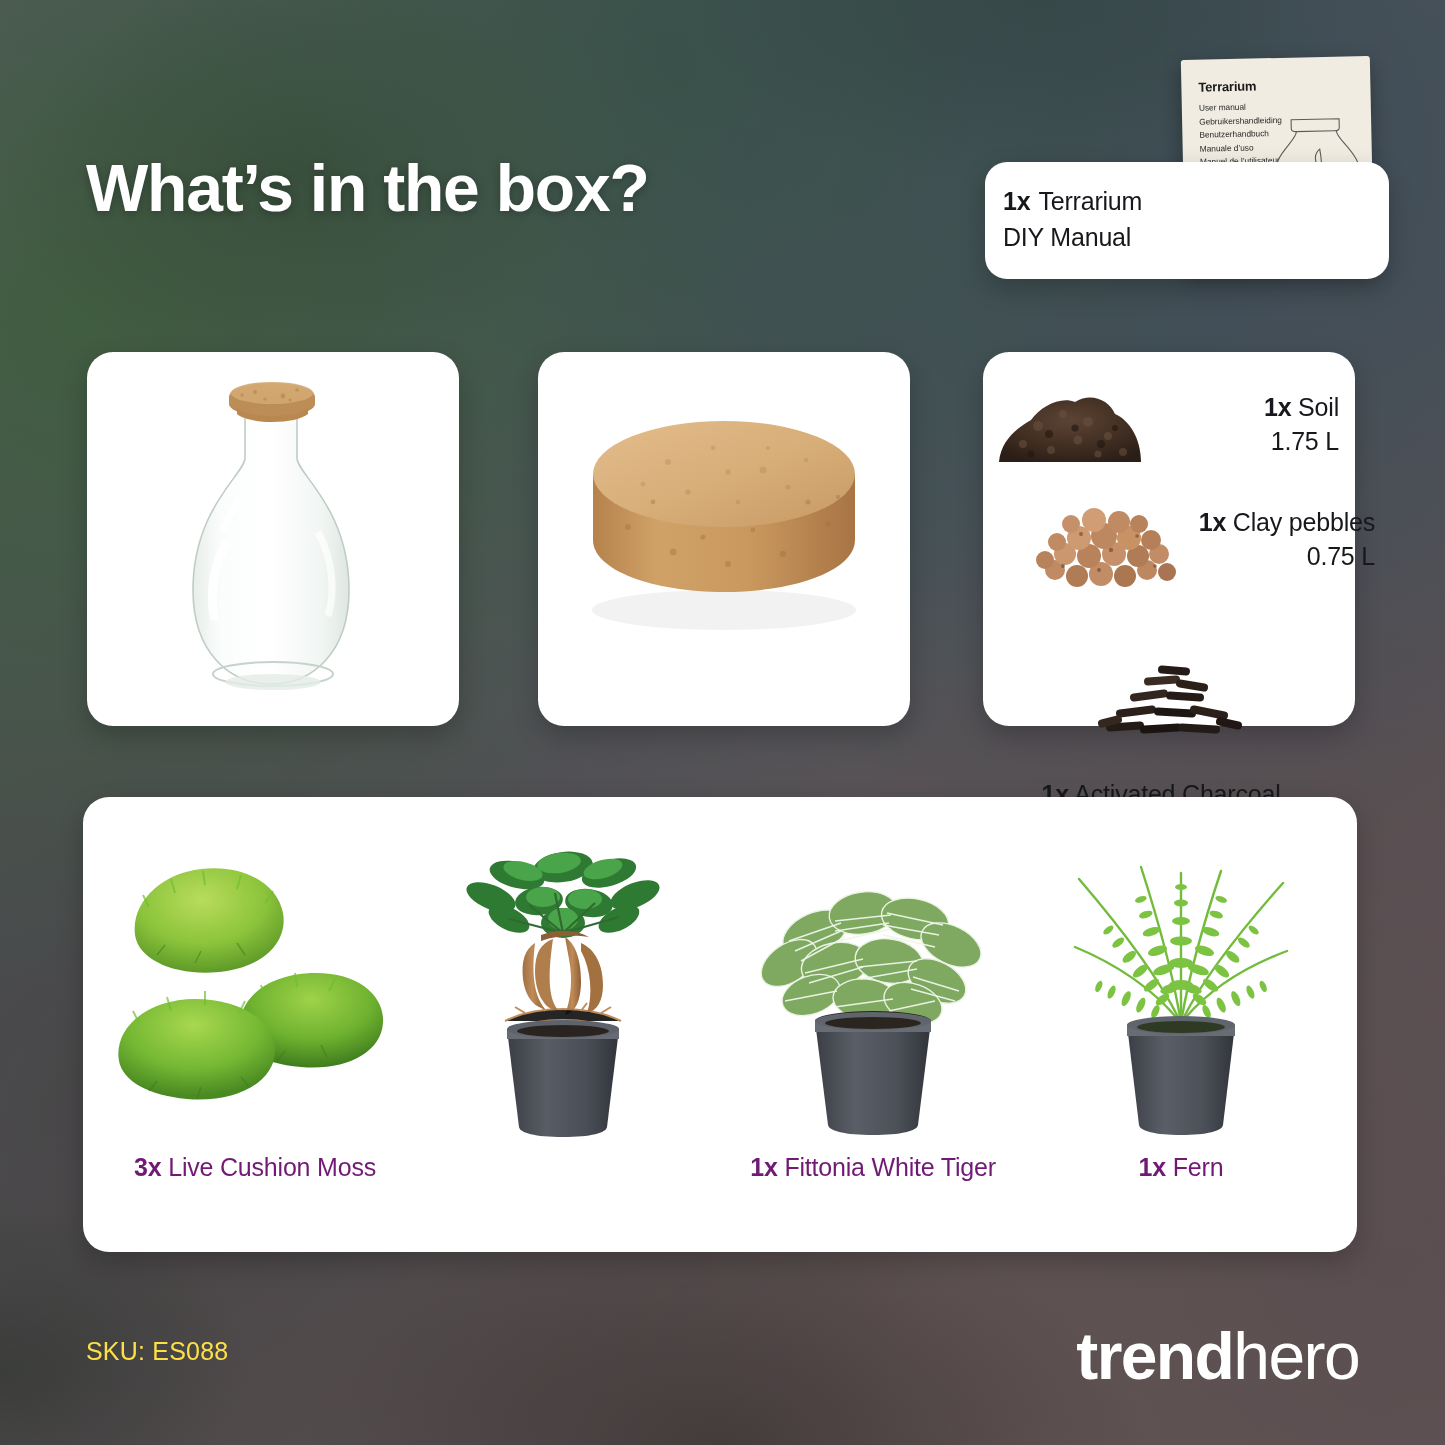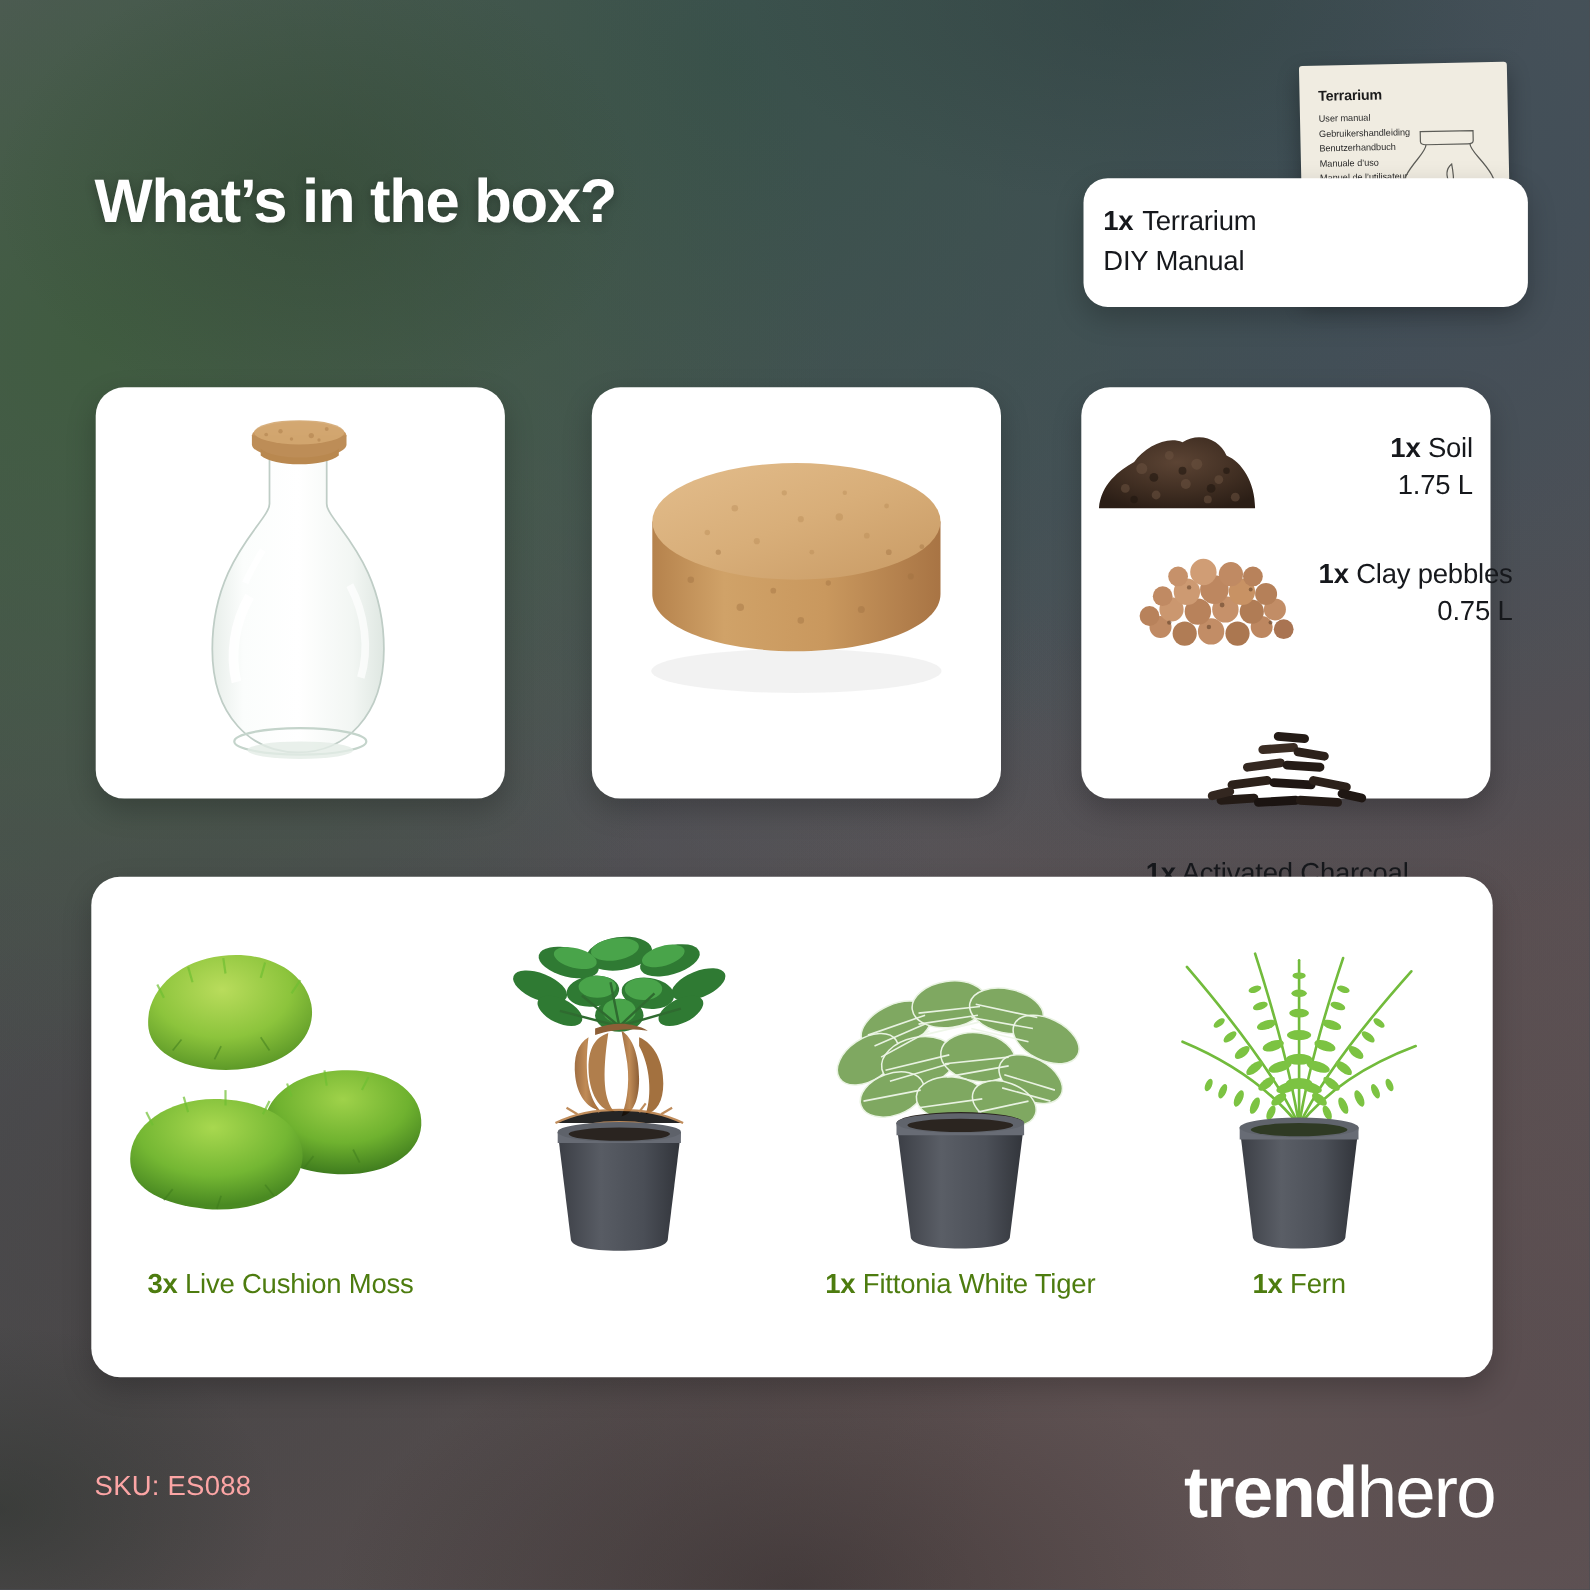--- a/index.html
+++ b/index.html
@@ -26,21 +26,21 @@
   .bg-grain{position:absolute;inset:0;
     background:
       radial-gradient(ellipse 420px 300px at 20% 12%, rgba(40,60,40,.35), transparent 70%),
       radial-gradient(ellipse 500px 260px at 72% 0%, rgba(40,58,56,.4), transparent 72%),
       radial-gradient(ellipse 600px 340px at 50% 100%, rgba(40,34,34,.45), transparent 70%),
       radial-gradient(ellipse 360px 240px at 0% 95%, rgba(30,40,32,.4), transparent 70%);
   }
 
   
   .title{position:absolute;left:86px;top:150px;
-    font-size:56px;font-weight:bold;color:#fff;letter-spacing:-1.2px;
+    font-size:66px;font-weight:bold;color:#fff;letter-spacing:-1.2px;
     text-shadow:0 2px 10px rgba(0,0,0,.28);}
 
   
   .card{position:absolute;background:#fff;border-radius:26px;
     box-shadow:0 10px 26px rgba(0,0,0,.22);}
 
   
   .manual-card{left:985px;top:162px;width:375px;height:117px;border-radius:22px;padding-left:29px;}
   .manual-card .txt{position:absolute;left:18px;top:22px;width:220px;
     font-size:25px;color:#16181c;line-height:1.42;letter-spacing:-.2px;}
@@ -82,27 +82,27 @@
   .media-row .lab b{font-weight:bold;}
   .r-soil{left:0;top:22px;width:100%;height:100px;}
   .r-clay{left:0;top:128px;width:100%;height:118px;margin-left:36px;}
   .r-char{left:0;top:250px;width:100%;height:110px;flex-direction:column;}
 
   
   .card-plants{left:83px;top:797px;width:1274px;height:455px;border-radius:26px;}
   .plant{position:absolute;top:18px;width:300px;height:330px;}
   .p1{left:22px;}  .p2{left:330px;} .p3{left:640px;} .p4{left:948px;}
   .p-cap{position:absolute;top:352px;width:300px;text-align:center;
-    font-size:25px;color:#4d7c0f;line-height:1.46;letter-spacing:-.2px;}
+    font-size:25px;color:#701a75;line-height:1.46;letter-spacing:-.2px;}
   .p-cap b{font-weight:bold;}
   .c1{left:22px;} .c2{left:330px;} .c3{left:640px;} .c4{left:948px;}
 
   
   .sku{position:absolute;left:86px;top:1337px;font-size:25px;
-    color:#fca5a5;letter-spacing:.2px;}
+    color:#fde047;letter-spacing:.2px;}
   .brand{position:absolute;right:86px;top:1318px;font-size:66px;color:#fff;
     letter-spacing:-1.6px;}
   .brand b{font-weight:bold;}
   .brand span{font-weight:normal;}
 </style>
 </head>
 <body>
 
 <div class="stage">
 

